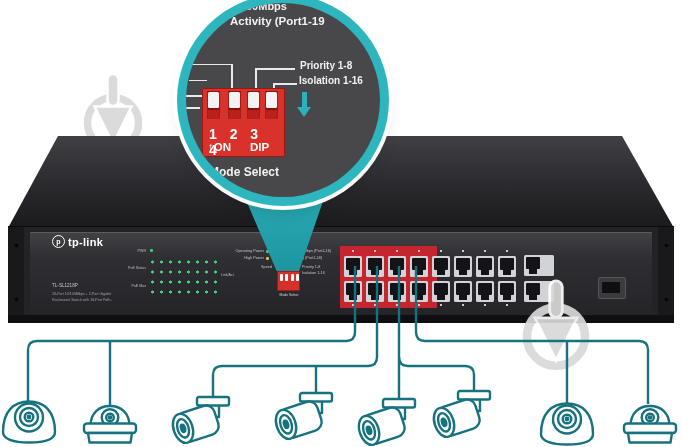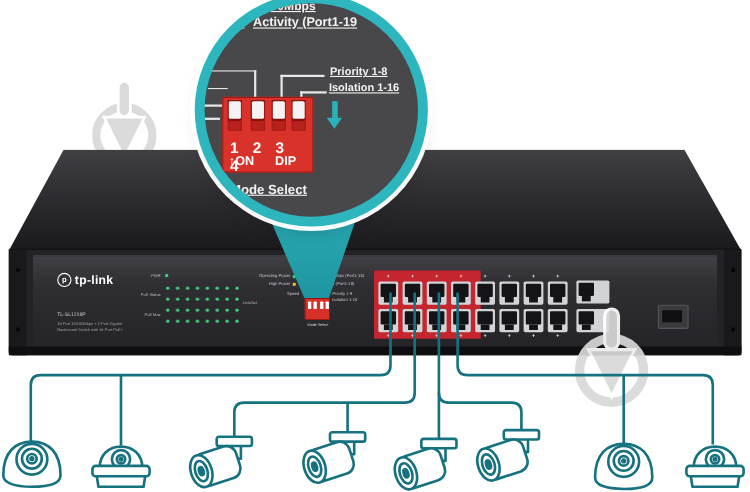--- a/index.html
+++ b/index.html
@@ -18,21 +18,21 @@
   .faceplate{position:absolute;left:22px;top:5px;width:622px;height:84px;
     background:linear-gradient(180deg,#404045 0,#2e2e33 30%,#242428 100%);
     border-top:1px solid #5a5a60;border-radius:1px;}
   .ear{position:absolute;top:0;width:16px;height:96px;background:#19191c;}
   .ear .screw{position:absolute;left:6px;width:5px;height:5px;border-radius:50%;
     background:#060608;box-shadow:inset 0 0 1px #444;}
   .basestrip{position:absolute;left:0;top:88px;width:666px;height:8px;background:#0f0f12;
     border-radius:0 0 3px 3px;}
 
   
-  .brand{position:absolute;left:52px;top:248px;display:flex;align-items:center;gap:3px;z-index:3;color:#fff;}
+  .brand{position:absolute;left:52px;top:235px;display:flex;align-items:center;gap:3px;z-index:3;color:#fff;}
   .logo-circle{width:11px;height:11px;border:1.6px solid #fff;border-radius:50%;
     display:flex;align-items:center;justify-content:center;font-size:7px;font-weight:bold;color:#fff;}
   .brand-text{font-size:11px;font-weight:bold;letter-spacing:.3px;}
   .model{position:absolute;left:52px;top:283px;font-size:4.6px;color:#c6c7ca;z-index:3;}
   .desc{position:absolute;left:52px;width:100px;font-size:3.6px;color:#9fa0a4;z-index:3;line-height:4.6px;}
 
   
   .ledlabel{position:absolute;font-size:3.6px;color:#bdbec2;text-align:right;z-index:3;}
   .led-dot{position:absolute;width:2.6px;height:2.6px;border-radius:50%;z-index:3;}
   .ledgrid{position:absolute;left:148px;top:257px;width:70px;height:40px;z-index:3;
@@ -63,21 +63,21 @@
   
   .wires{position:absolute;left:0;top:0;z-index:5;}
   .cone{position:absolute;left:235px;top:175px;width:97px;height:96px;z-index:5;
     clip-path:polygon(0 0,100% 0,66% 100%,43% 100%);
     background:linear-gradient(180deg,#2cb0b9,#1e95a0);}
 
   
   .magnifier{position:absolute;left:186px;top:3px;width:194px;height:194px;border-radius:50%;
     background:#48484b;z-index:6;overflow:hidden;
     box-shadow:0 0 0 9px #2eb6be,0 0 0 13px rgba(255,255,255,.97),0 10px 20px rgba(0,0,0,.28);}
-  .mg-txt{position:absolute;color:#f2f2f2;white-space:nowrap;text-decoration:underline;}
+  .mg-txt{position:absolute;color:#f2f2f2;white-space:nowrap;}
   .mg-line{position:absolute;background:#e9e9e9;}
   .dipblock{position:absolute;left:16px;top:85px;width:83px;height:69px;background:#d8322b;
     border-radius:2px;box-shadow:inset 0 0 0 1px #9c1712;}
   .dipblock .chan{position:absolute;top:3px;width:13px;height:28px;background:#b9211d;border-radius:1px;
     box-shadow:inset 0 1px 2px rgba(0,0,0,.4);}
   .dipblock .knob{position:absolute;left:1px;top:1px;width:11px;height:16px;background:#f4f2f2;
     border-radius:1.5px;box-shadow:0 1.5px 1px rgba(80,0,0,.5);}
   .dipnums{position:absolute;left:7px;top:38px;width:70px;font-size:14px;font-weight:bold;
     color:#fff;word-spacing:7px;letter-spacing:1px;}
   .dipsub{position:absolute;top:53px;font-size:11.5px;font-weight:bold;color:#fff;}

